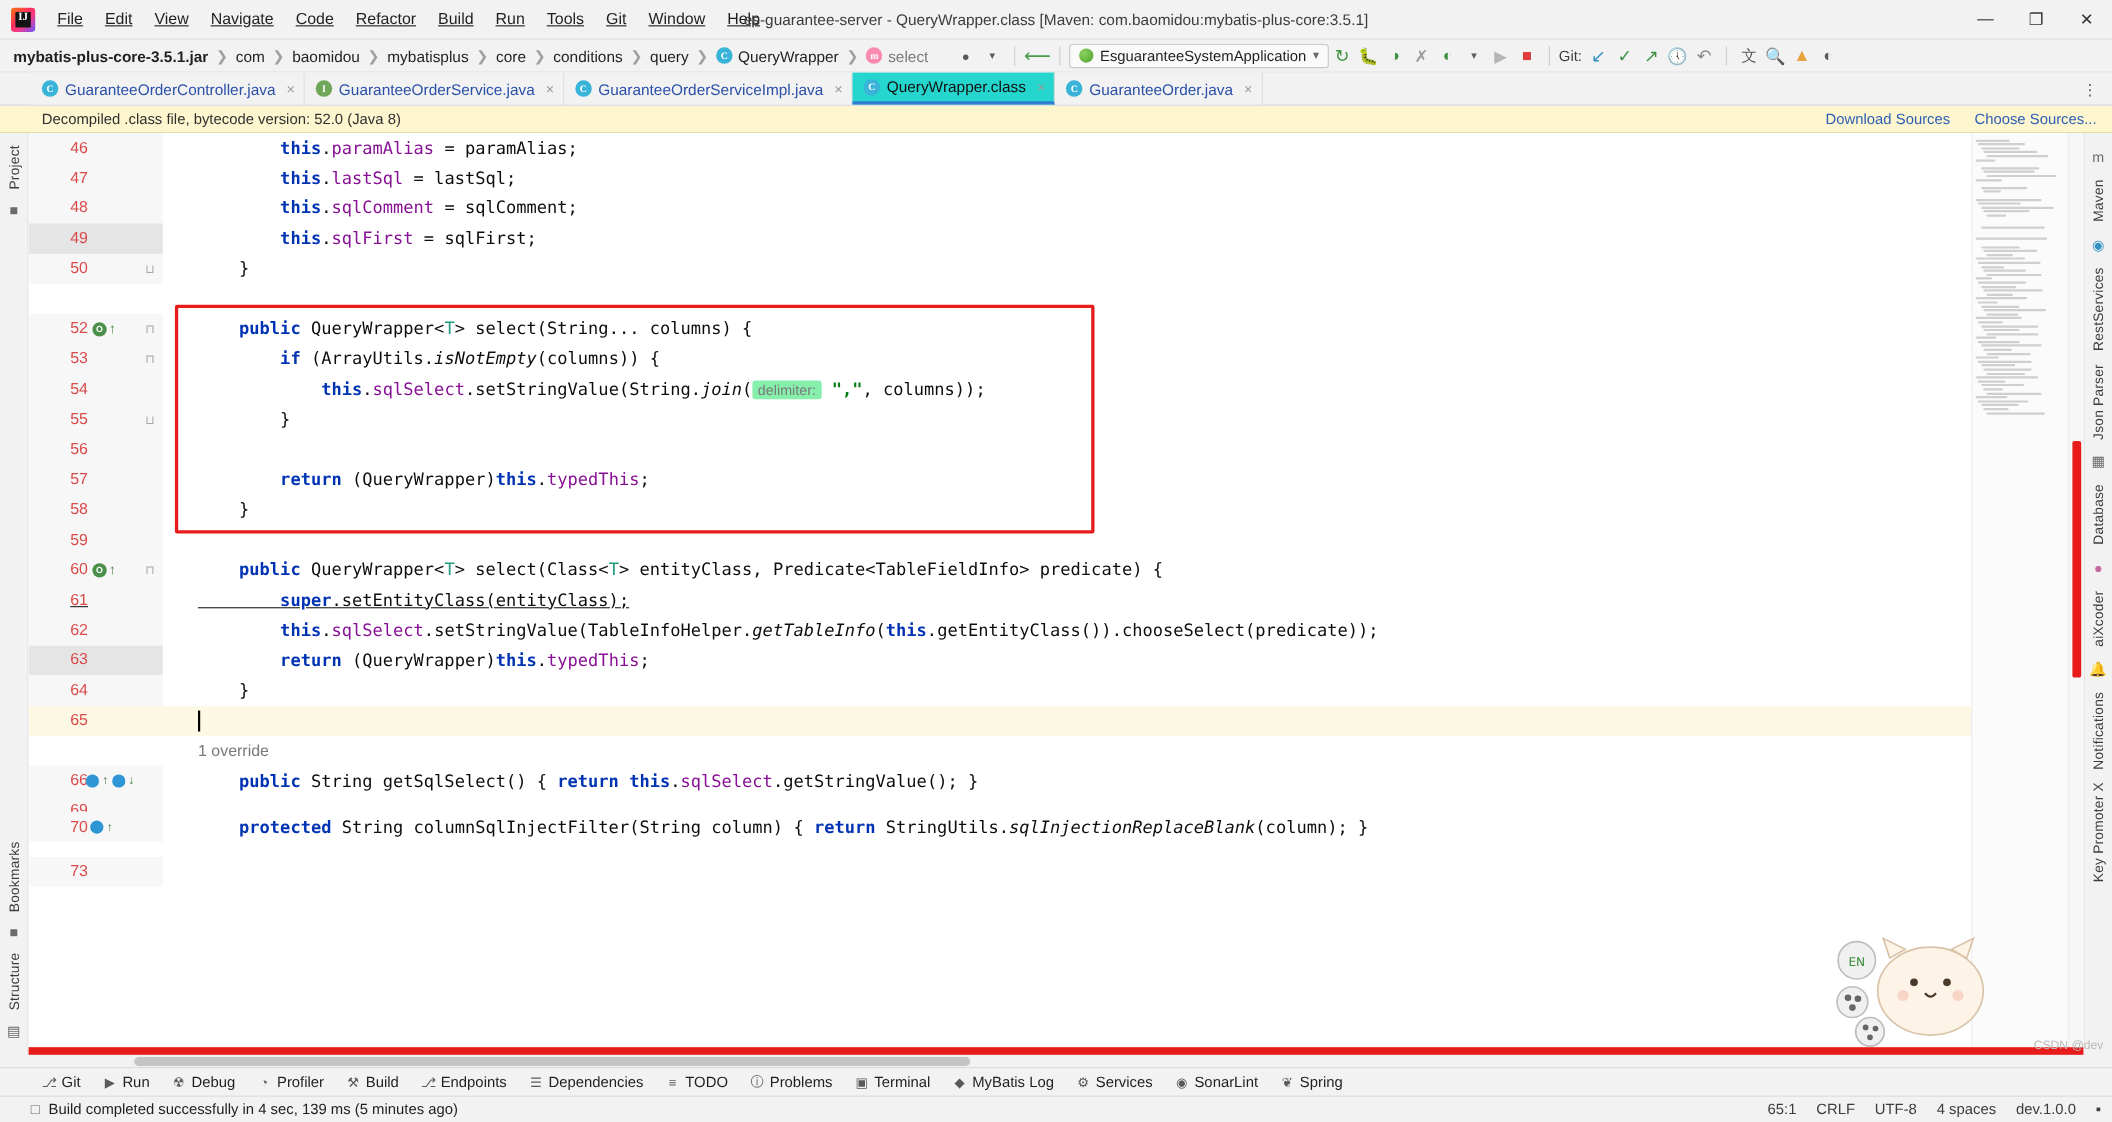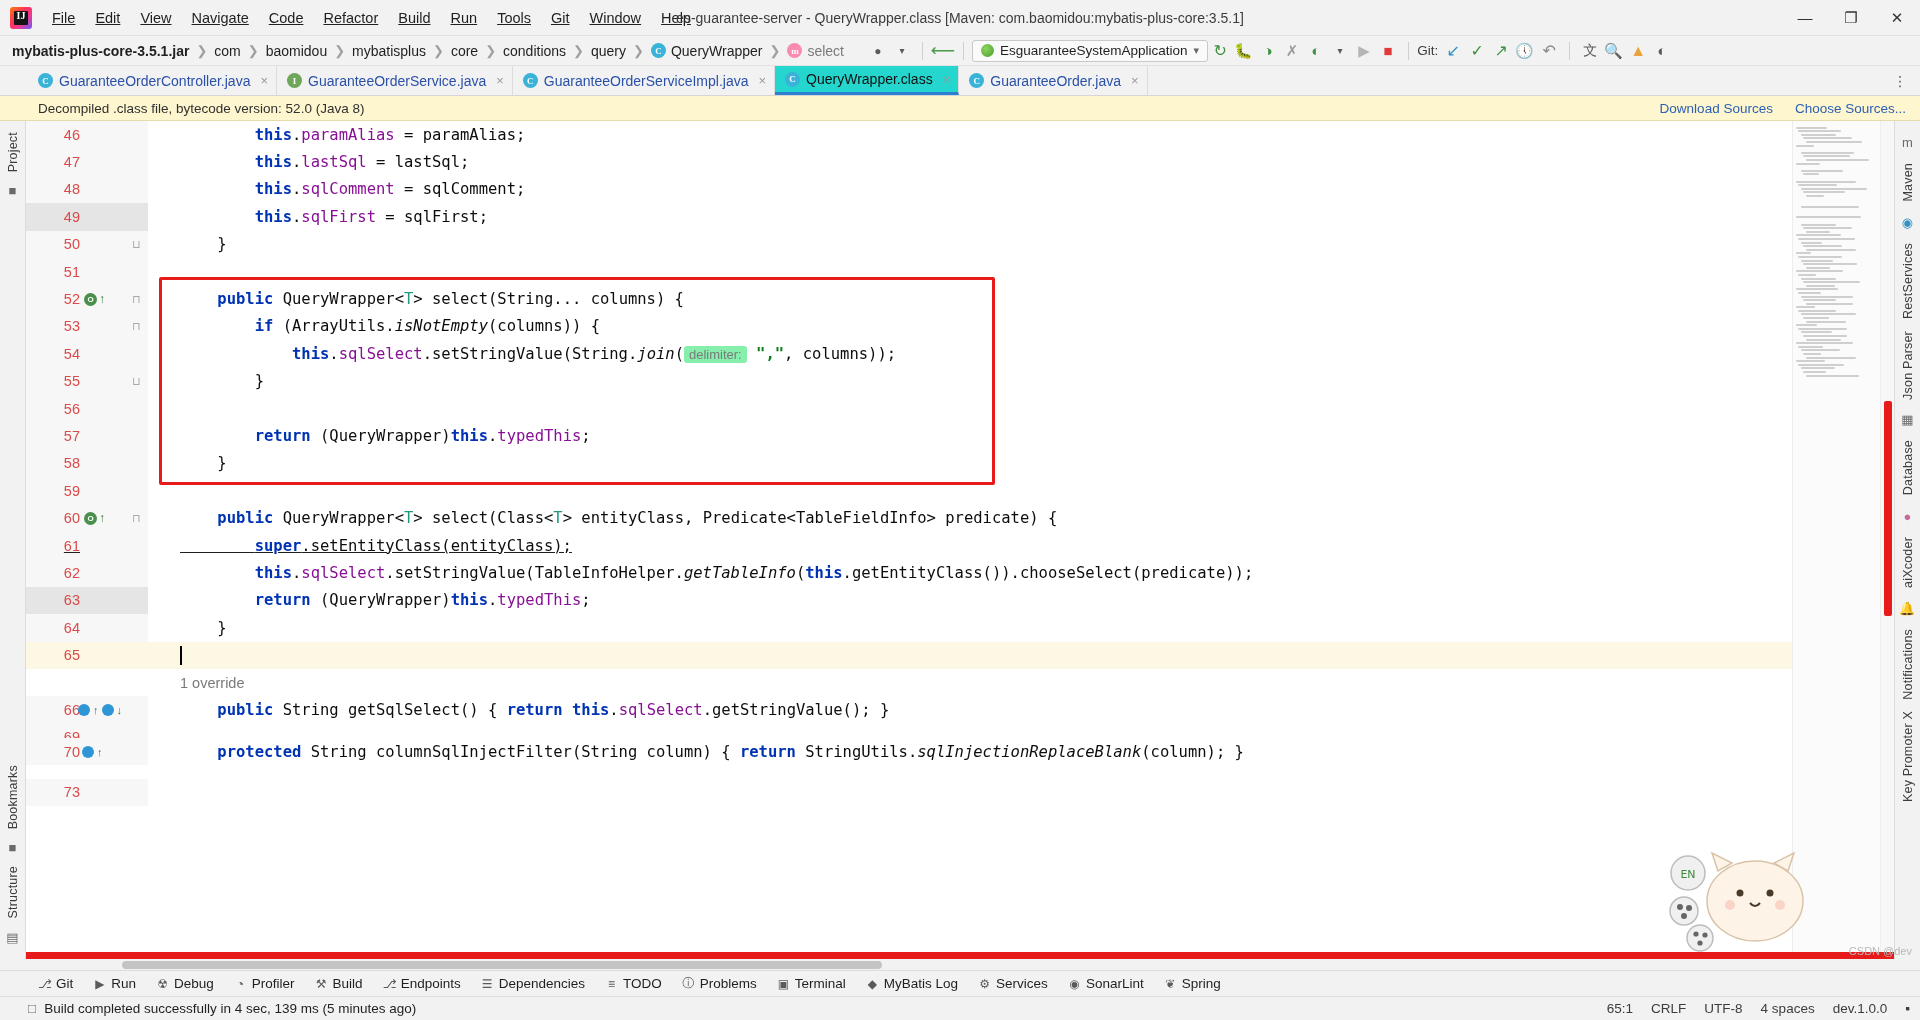--- a/index.html
+++ b/index.html
@@ -385,24 +385,20 @@
             <div class="code" style="flex: 1 1 0%;">        <span class="this">this</span><span class="plain">.</span><span class="fld">sqlComment</span><span class="plain"> = sqlComment;</span></div>
           </div>
           <div class="row" style="position: absolute; left: 0px; right: 0px; top: 82.2px; height: 27.4px;">
             <div class="ln" style="background: #e5e5e5; height: 27.4px; display: flex; align-items: center; justify-content: flex-end;">49</div>
             <div class="code" style="flex: 1 1 0%;">        <span class="this">this</span><span class="plain">.</span><span class="fld">sqlFirst</span><span class="plain"> = sqlFirst;</span></div>
           </div>
           <div class="row" style="position: absolute; left: 0px; right: 0px; top: 109.6px; height: 27.4px;">
             <div class="ln" style="background: rgb(247, 247, 247); height: 27.4px; display: flex; align-items: center; justify-content: flex-end;">50</div>
             <span style="position: absolute; left: 106px; color: rgb(168, 168, 168); font-size: 11px;">⊔</span>
             <div class="code" style="flex: 1 1 0%;">    <span class="plain">}</span></div>
-          </div>
-          <div class="row" style="position: absolute; left: 0px; right: 0px; top: 137px; height: 27.4px;">
-            <div class="ln" style="background: rgb(247, 247, 247); height: 27.4px; display: flex; align-items: center; justify-content: flex-end;">51</div>
-            <div class="code" style="flex: 1 1 0%;"></div>
           </div>
           <div class="row" style="position: absolute; left: 0px; right: 0px; top: 164.4px; height: 27.4px;">
             <div class="ln" style="background: rgb(247, 247, 247); height: 27.4px; display: flex; align-items: center; justify-content: flex-end;">52</div>
             <span style="position: absolute; left: 58px; display: flex; align-items: center; gap: 2px;">
               <span style="width:13px;height:13px;border-radius:50%;background:#4a8f4a;color:#fff;font-size:8px;display:inline-flex;align-items:center;justify-content:center;font-weight:bold;">O</span>
               <span style="color:#3a7a3a;font-size:12px;">↑</span>
             </span>
             <span style="position: absolute; left: 106px; color: rgb(168, 168, 168); font-size: 11px;">⊓</span>
             <div class="code" style="flex: 1 1 0%;">    <span class="kw">public</span><span class="typ"> QueryWrapper&lt;</span><span class="tparam">T</span><span class="typ">&gt; select(String... columns) {</span></div>
           </div>

